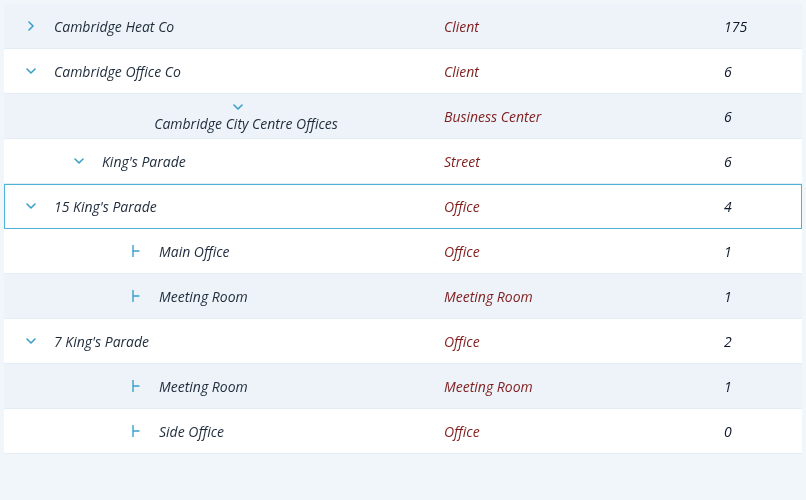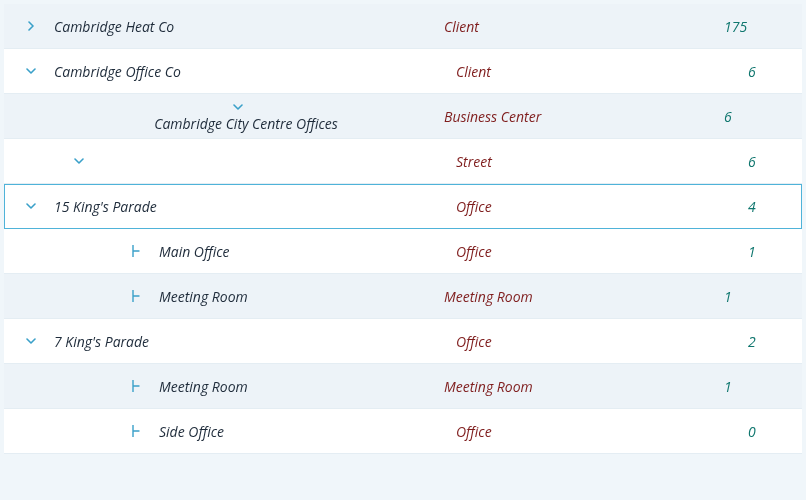--- a/index.html
+++ b/index.html
@@ -16,41 +16,41 @@
       font-style: italic;
     }
     .row {
       display: flex;
       align-items: center;
       height: 45px;
       border-bottom: 1px solid #e4edf3;
       cursor: pointer;
     }
     .row.alt { background: #edf3f8; }
-    .row.plain { background: #ffffff; gap: 12px; }
+    .row.plain { background: #ffffff; }
     .row.selected {
       background: #ffffff;
       outline: 1.5px solid #4fb3d9;
       outline-offset: -1px;
       position: relative;
       z-index: 1;
     }
     .cell-name {
       flex: 0 0 440px;
       display: flex;
       align-items: center;
       padding-left: 20px;
     }
     .cell-type {
       flex: 0 0 280px;
       color: #7f1d1d;
     }
     .cell-count {
       flex: 1;
-      color: #0f766e;
+      color: #0f172a;
     }
     .toggle {
       width: 14px;
       height: 14px;
       display: inline-flex;
       align-items: center;
       justify-content: center;
       margin-right: 16px;
       flex-shrink: 0;
     }
@@ -110,20 +110,21 @@
       <div class="cell-type">Business Center</div>
       <div class="cell-count">6</div>
     </div>
     <div class="row plain">
       <div class="cell-name indent-2">
         <span class="toggle">
           <svg width="10" height="10" viewBox="0 0 10 10">
             <path d="M1 3 L5 7 L9 3" fill="none" stroke="#3aa0c9" stroke-width="1.6" stroke-linecap="round" stroke-linejoin="round"></path>
           </svg>
         </span>
+        <span class="name-text">King's Parade</span>
       </div>
       <div class="cell-type">Street</div>
       <div class="cell-count">6</div>
     </div>
     <div class="row plain selected">
       <div class="cell-name indent-4">
         <span class="toggle">
           <svg width="10" height="10" viewBox="0 0 10 10">
             <path d="M1 3 L5 7 L9 3" fill="none" stroke="#3aa0c9" stroke-width="1.6" stroke-linecap="round" stroke-linejoin="round"></path>
           </svg>

